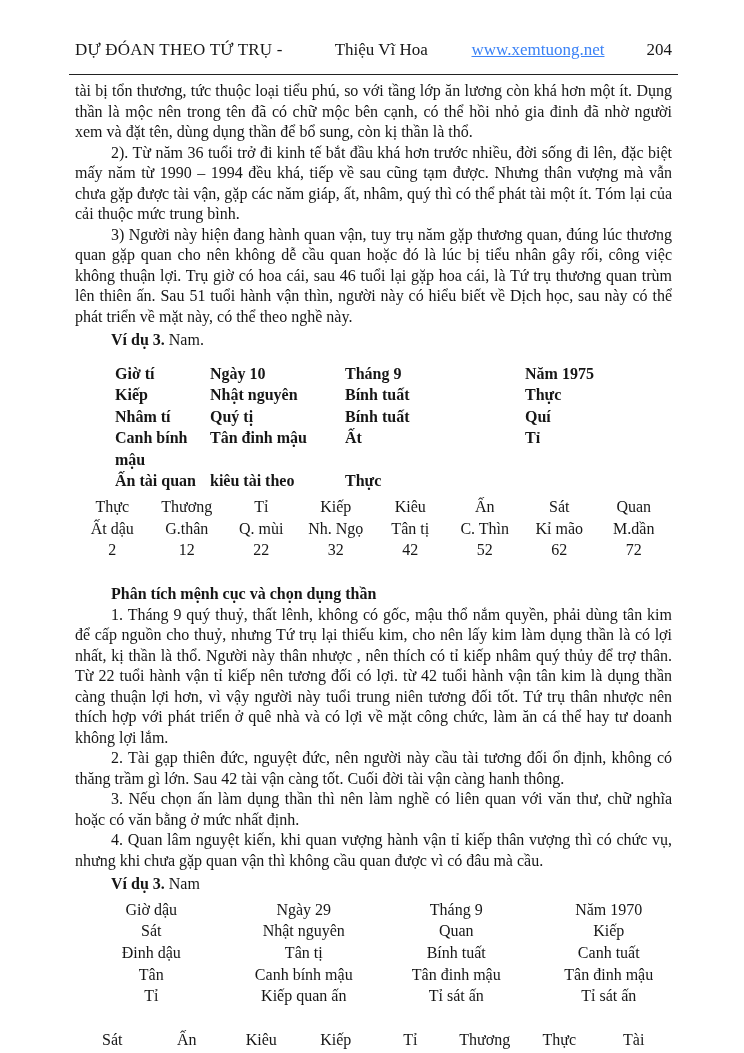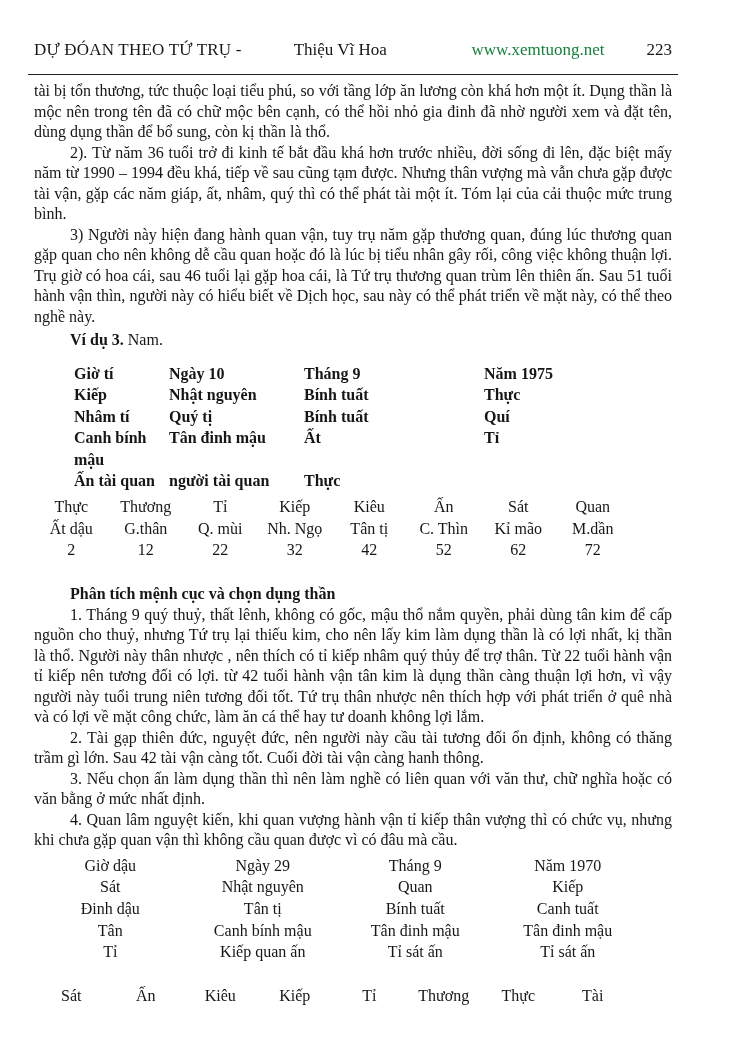--- a/index.html
+++ b/index.html
@@ -4,30 +4,30 @@
 <style>
   * { margin: 0; padding: 0; box-sizing: border-box; }
   html, body { background: #ffffff; }
   body {
     width: 744px; height: 1053px;
     font-family: "Liberation Serif", "DejaVu Serif", serif;
     color: #161616;
     position: relative;
     overflow: hidden;
   }
-  .page { padding: 40px 72px 0 34px; }
+  .page { padding: 40px 72px 0 75px; }
 
   
   .pg-header {
     display: flex; align-items: baseline;
     font-size: 17px; white-space: nowrap;
   }
   .pg-header .title { letter-spacing: 0.2px; }
   .pg-header .author { margin-left: 52px; }
-  .pg-header .site { margin-left: auto; color: #15803d; }
+  .pg-header .site { margin-left: auto; text-decoration: underline; color: #3b82f6; }
   .pg-header .pgnum { margin-left: 42px; }
   .header-rule {
     border: none; border-top: 1.6px solid #222;
     margin: 14px -6px 6px -6px;
   }
 
   
   .bodytext { font-size: 16px; line-height: 20.5px; text-align: justify; }
   .bodytext p { text-indent: 36px; }
   .bodytext p.no-indent { text-indent: 0; }
@@ -74,21 +74,21 @@
 </style>
 </head>
 <body>
 
 <div class="page">
 
   <div class="pg-header">
     <span class="title">DỰ ĐÓAN THEO TỨ TRỤ -</span>
     <span class="author">Thiệu Vĩ  Hoa</span>
     <span class="site">www.xemtuong.net</span>
-    <span class="pgnum">223</span>
+    <span class="pgnum">204</span>
   </div>
   <hr class="header-rule">
 
   <div class="bodytext">
     <p class="no-indent">tài bị tổn thương, tức thuộc loại tiểu phú, so với tầng lớp ăn lương còn khá hơn một ít. Dụng thần là mộc nên trong tên đã có chữ mộc bên cạnh, có thể hồi nhỏ gia đinh đã nhờ người xem và đặt tên, dùng dụng thần để bổ sung, còn kị thần là thổ.</p>
     <p>2). Từ năm 36 tuổi trở đi kinh tế bắt đầu khá hơn trước nhiều, đời sống đi lên, đặc biệt mấy năm từ 1990 – 1994 đều khá, tiếp về sau cũng tạm được. Nhưng thân vượng mà vẫn chưa gặp được tài vận, gặp các năm giáp, ất, nhâm, quý thì có thể phát tài một ít. Tóm lại của cải thuộc mức trung bình.</p>
     <p>3) Người này hiện đang hành quan vận, tuy trụ năm gặp thương quan, đúng lúc thương quan gặp quan cho nên không dễ cầu quan hoặc đó là lúc bị tiểu nhân gây rối, công việc không thuận lợi. Trụ giờ có hoa cái, sau  46 tuổi lại gặp hoa cái, là Tứ trụ thương quan trùm lên thiên ấn. Sau 51 tuổi hành vận thìn, người này có hiểu biết về Dịch học, sau này có thể phát triển về mặt này, có thể theo nghề này.</p>
   </div>
 
   <div class="example-label">
@@ -107,21 +107,21 @@
     <span>Thực</span>
     <span>Nhâm tí</span>
     <span>Quý tị</span>
     <span>Bính tuất</span>
     <span>Quí</span>
     <span>Canh bính mậu</span>
     <span>Tân đinh mậu</span>
     <span>Ất</span>
     <span>Tỉ</span>
     <span>Ấn tài quan</span>
-    <span>người tài quan</span>
+    <span>kiêu tài theo</span>
     <span>Thực</span>
   </div>
 
   <div class="luck-grid">
     <span>Thực</span>
     <span>Thương</span>
     <span>Tỉ</span>
     <span>Kiếp</span>
     <span>Kiêu</span>
     <span>Ấn</span>
@@ -146,20 +146,24 @@
   </div>
 
   <div class="section-heading">Phân tích mệnh cục và chọn dụng thần</div>
   <div class="bodytext">
     <p>1. Tháng 9 quý thuỷ, thất lênh, không có gốc, mậu thổ nắm quyền, phải dùng tân kim để cấp nguồn cho thuỷ, nhưng Tứ trụ lại thiếu kim, cho nên lấy kim làm dụng thần là có lợi nhất, kị thần là thổ. Người này thân nhược , nên thích có tỉ kiếp nhâm quý thủy để trợ thân. Từ 22 tuổi hành vận tỉ kiếp nên tương đối có lợi. từ 42 tuổi hành vận tân kim là dụng thần càng thuận lợi hơn, vì vậy người này tuổi trung niên tương đối tốt. Tứ trụ thân nhược nên thích hợp với phát triển ở quê nhà và có lợi về mặt công chức, làm ăn cá thể hay tư doanh không lợi lắm.</p>
     <p>2. Tài gạp thiên đức, nguyệt đức, nên người này cầu tài tương đối ổn định, không có thăng trầm gì lớn. Sau 42 tài vận càng tốt. Cuối đời tài vận càng hanh thông.</p>
     <p>3. Nếu chọn ấn làm dụng thần thì nên làm nghề có liên quan với văn thư, chữ nghĩa hoặc có văn bằng ở mức nhất định.</p>
     <p>4. Quan lâm nguyệt kiến, khi quan vượng hành vận tỉ kiếp thân vượng thì có chức vụ, nhưng khi chưa gặp quan vận thì không cầu quan được vì có đâu mà cầu.</p>
   </div>
 
+  <div class="example-label">
+    <b>Ví dụ 3.</b>
+    <span>Nam</span>
+  </div>
 
   <div class="pillar-table-center">
     <span>Giờ dậu</span>
     <span>Ngày 29</span>
     <span>Tháng 9</span>
     <span>Năm 1970</span>
     <span>Sát</span>
     <span>Nhật nguyên</span>
     <span>Quan</span>
     <span>Kiếp</span>

